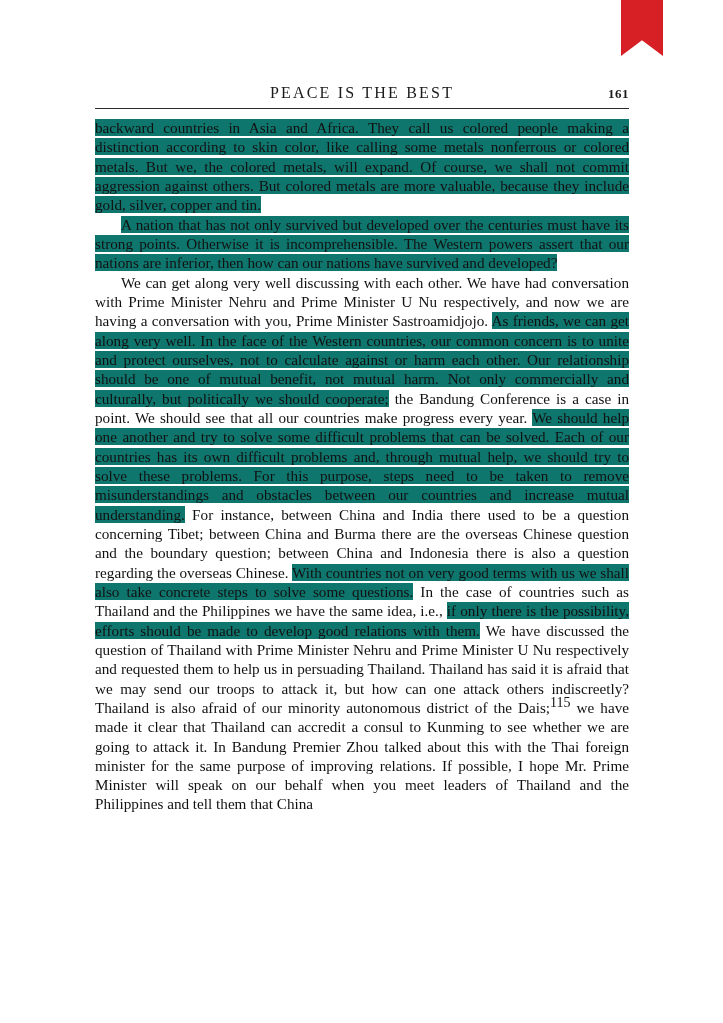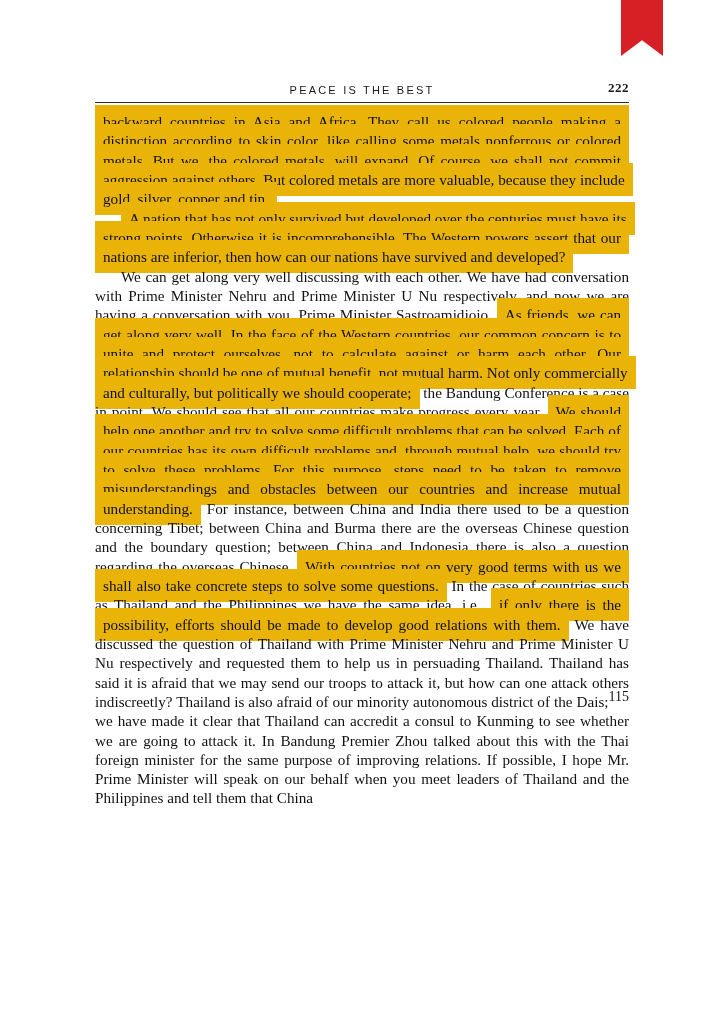--- a/index.html
+++ b/index.html
@@ -43,22 +43,22 @@
     align-items: baseline;
     justify-content: center;
     position: relative;
     font-size: 11.5px;
     letter-spacing: 1.6px;
     font-variant: normal;
     color: #1a1a1a;
     padding-bottom: 6px;
   }
   .runhead-title {
-    font-family: Liberation Sans, sans-serif;
-    font-size: 11px;
+    font-family: Liberation Serif, serif;
+    font-size: 16px;
     letter-spacing: 2.2px;
   }
   .folio {
     position: absolute;
     right: 0;
     bottom: 6px;
     font-size: 13px;
     font-weight: bold;
     letter-spacing: 0.5px;
   }
@@ -75,44 +75,44 @@
     hyphens: manual;
     color: #111;
   }
   .body-text p {
     margin: 0;
   }
   .indent {
     text-indent: 26px;
   }
   mark.hl {
-    background: #eab308;
+    background: #0f766e;
     color: #111;
-    padding: 8px;
+    padding: 0;
     box-decoration-break: clone;
     -webkit-box-decoration-break: clone;
   }
   sup {
     font-size: 14px;
     vertical-align: super;
     line-height: 0;
   }
 </style>
 </head>
 <body>
 
 <div class="page">
 
   <div class="ribbon"></div>
 
   <div class="content">
 
     <div class="runhead">
       <span class="runhead-title">PEACE IS THE BEST</span>
-      <span class="folio">222</span>
+      <span class="folio">161</span>
     </div>
 
     <div class="rule"></div>
 
     <div class="body-text">
       <p id="para-1"><mark class="hl">backward countries in Asia and Africa. They call us colored people making a distinction according to skin color, like calling some metals nonferrous or colored metals. But we, the colored metals, will expand. Of course, we shall not commit aggression against others. But colored metals are more valuable, because they include gold, silver, copper and tin.</mark></p>
       <p id="para-2" class="indent"><mark class="hl">A nation that has not only survived but developed over the centuries must have its strong points. Otherwise it is incomprehensible. The Western powers assert that our nations are inferior, then how can our nations have survived and developed?</mark></p>
       <p id="para-3" class="indent"><span>We can get along very well discussing with each other. We have had conversation with Prime Minister Nehru and Prime Minister U Nu respectively, and now we are having a conversation with you, Prime Minister Sastroamidjojo. </span><mark class="hl">As friends, we can get along very well. In the face of the Western countries, our common concern is to unite and protect ourselves, not to calculate against or harm each other. Our relationship should be one of mutual benefit, not mutual harm. Not only commercially and culturally, but politically we should cooperate;</mark><span> the Bandung Conference is a case in point. We should see that all our countries make progress every year. </span><mark class="hl">We should help one another and try to solve some difficult problems that can be solved. Each of our countries has its own difficult problems and, through mutual help, we should try to solve these problems. For this purpose, steps need to be taken to remove misunderstandings and obstacles between our countries and increase mutual understanding.</mark><span> For instance, between China and India there used to be a question concerning Tibet; between China and Burma there are the overseas Chinese question and the boundary question; between China and Indonesia there is also a question regarding the overseas Chinese. </span><mark class="hl">With countries not on very good terms with us we shall also take concrete steps to solve some questions.</mark><span> In the case of countries such as Thailand and the Philippines we have the same idea, i.e., </span><mark class="hl">if only there is the possibility, efforts should be made to develop good relations with them.</mark><span> We have discussed the question of Thailand with Prime Minister Nehru and Prime Minister U Nu respectively and requested them to help us in persuading Thailand. Thailand has said it is afraid that we may send our troops to attack it, but how can one attack others indiscreetly? Thailand is also afraid of our minority autonomous district of the Dais;</span><sup>115</sup><span> we have made it clear that Thailand can accredit a consul to Kunming to see whether we are going to attack it. In Bandung Premier Zhou talked about this with the Thai foreign minister for the same purpose of improving relations. If possible, I hope Mr. Prime Minister will speak on our behalf when you meet leaders of Thailand and the Philippines and tell them that China</span></p>
     </div>
 

